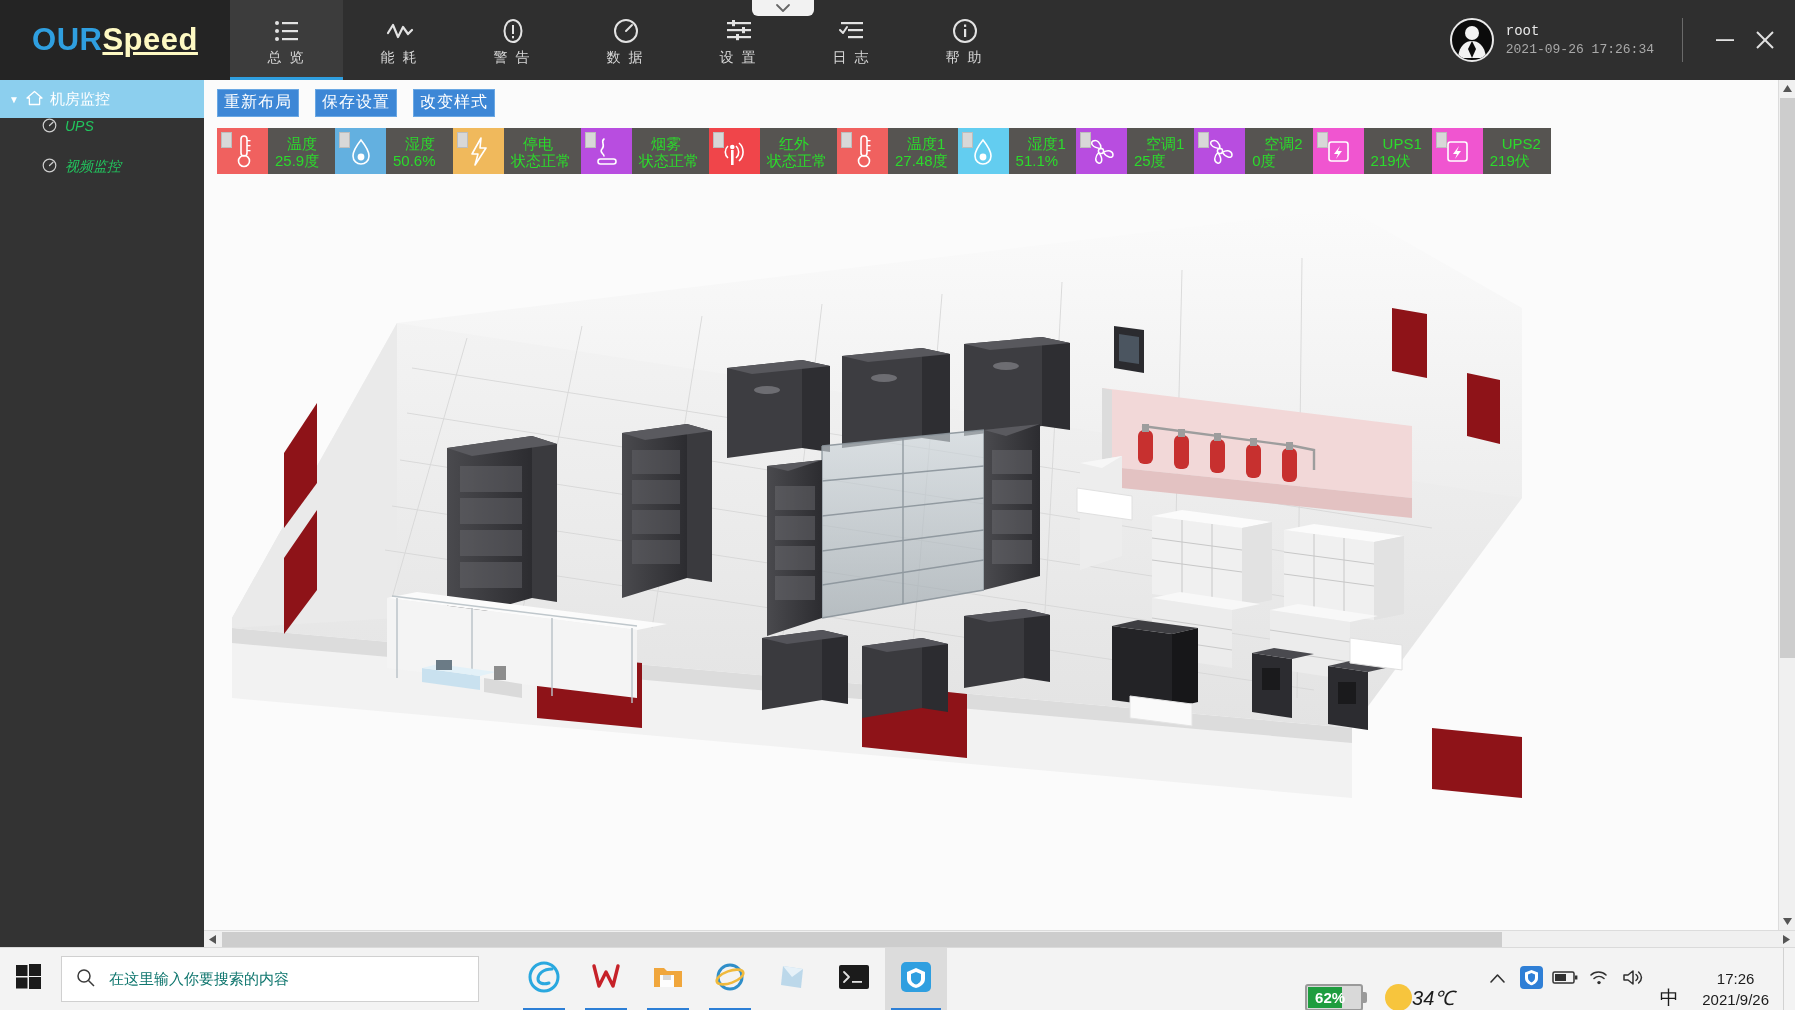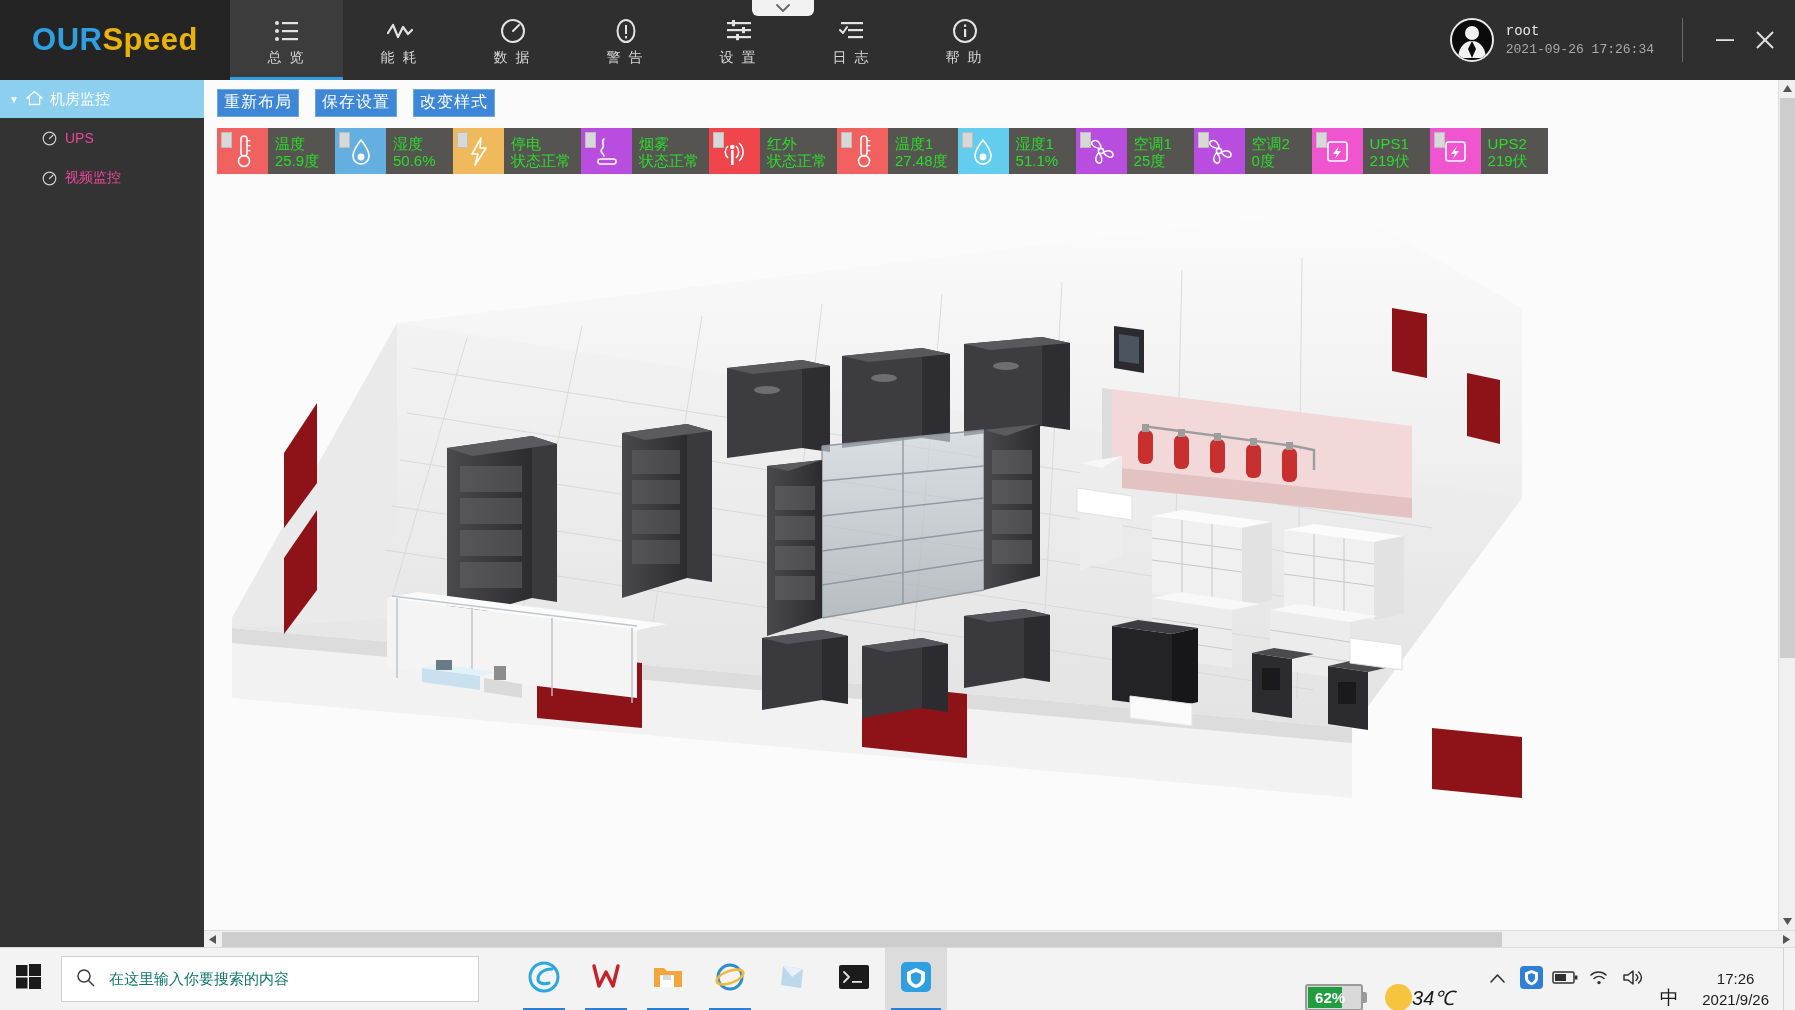--- a/index.html
+++ b/index.html
@@ -19,21 +19,21 @@
   
   #header {
     height:80px; background:#2f2f2f; display:flex; align-items:stretch;
     position:relative; flex:0 0 80px;
   }
   #brand {
     width:230px; display:flex; align-items:center; justify-content:center;
     background:#242424; font-size:31px; font-weight:bold; letter-spacing:.5px;
   }
   #brand .our { color:#2f9fe0; }
-  #brand .speed { color:#eab308; }
+  #brand .speed { color:#fef9c3;text-decoration:underline; }
 
   #nav { display:flex; align-items:stretch; }
   .nav-item {
     width:113px; display:flex; flex-direction:column; align-items:center;
     justify-content:center; gap:5px; color:#d6d6d6; cursor:pointer;
     position:relative; padding-top:4px;
   }
   .nav-item .nav-ico { height:26px; display:flex; align-items:center; }
   .nav-item .nav-label { font-size:14px; letter-spacing:2px; }
   .nav-item.active { background:#3c3c3c; }
@@ -73,22 +73,22 @@
   #body-wrap { flex:1; display:flex; min-height:0; }
 
   
   #sidebar { width:204px; background:#333333; flex:0 0 204px; padding-top:0; }
   #sidebar-group {
     height:38px; background:#8ccfee; display:flex; align-items:center;
     gap:7px; padding-left:9px; color:#ffffff; font-size:15px; cursor:pointer;
   }
   #sidebar-group .caret { font-size:10px; color:#ffffff; }
   .side-item {
-    height:40px; display:flex; align-items:center; gap:8px;
-    padding-left:42px; color:#ec4899; font-size:14px; cursor:pointer;
+    height:40px; display:flex; align-items:flex-start; gap:8px;
+    padding-left:42px; color:#22c55e; font-size:14px; cursor:pointer;font-style:italic;
   }
   .side-ico { width:15px; height:15px; display:flex; align-items:center; }
 
   
   #content-area {
     flex:1; background:#fbfbfb; position:relative; display:flex;
     flex-direction:column; min-width:0;
   }
   #content-inner { flex:1; position:relative; overflow:hidden; }
 
@@ -110,21 +110,21 @@
     position:relative;
   }
   .badge-ico .grip {
     position:absolute; left:4px; top:4px; width:11px; height:16px;
     background:#d8d8d8; border:1px solid #bdbdbd;
   }
   .badge-txt {
     padding:3px 10px 0 7px; display:flex; flex-direction:column;
     justify-content:center; min-width:67px;
   }
-  .badge-name { color:#2bdb2b; font-size:15px; line-height:1.12; white-space:nowrap; }
+  .badge-name { color:#2bdb2b; font-size:15px; line-height:1.12; white-space:nowrap;margin-left:12px; }
   .badge-val  { color:#2bdb2b; font-size:15px; line-height:1.12; white-space:nowrap; }
 
   
   #room-stage {
     position:absolute; left:0; right:0; top:100px; bottom:0;
   }
   #room-svg { position:absolute; left:18px; top:18px; }
 
   
   #vscroll {
@@ -253,36 +253,36 @@
           <svg width="28" height="20" viewBox="0 0 28 20">
             <polyline points="2,12 7,4 12,16 17,6 22,13 26,9" fill="none" stroke="#e3e3e3" stroke-width="2.2" stroke-linejoin="round" stroke-linecap="round"></polyline>
           </svg>
         </span>
         <span class="nav-label">能 耗</span>
       </div>
 
       <div class="nav-item">
         <span class="nav-ico">
           <svg width="26" height="26" viewBox="0 0 26 26">
-            <circle cx="13" cy="13" r="11" fill="none" stroke="#e3e3e3" stroke-width="2"></circle>
-            <path d="M13 13 L19 7" stroke="#e3e3e3" stroke-width="2" stroke-linecap="round" fill="none"></path>
-          </svg>
-        </span>
-        <span class="nav-label">数 据</span>
+            <ellipse cx="13" cy="13" rx="8.5" ry="11" fill="none" stroke="#e3e3e3" stroke-width="2"></ellipse>
+            <rect x="12" y="7" width="2" height="9" fill="#e3e3e3"></rect>
+            <rect x="12" y="18" width="2" height="2.3" fill="#e3e3e3"></rect>
+          </svg>
+        </span>
+        <span class="nav-label">警 告</span>
       </div>
 
       <div class="nav-item">
         <span class="nav-ico">
           <svg width="26" height="26" viewBox="0 0 26 26">
-            <ellipse cx="13" cy="13" rx="8.5" ry="11" fill="none" stroke="#e3e3e3" stroke-width="2"></ellipse>
-            <rect x="12" y="7" width="2" height="9" fill="#e3e3e3"></rect>
-            <rect x="12" y="18" width="2" height="2.3" fill="#e3e3e3"></rect>
-          </svg>
-        </span>
-        <span class="nav-label">警 告</span>
+            <circle cx="13" cy="13" r="11" fill="none" stroke="#e3e3e3" stroke-width="2"></circle>
+            <path d="M13 13 L19 7" stroke="#e3e3e3" stroke-width="2" stroke-linecap="round" fill="none"></path>
+          </svg>
+        </span>
+        <span class="nav-label">数 据</span>
       </div>
 
       <div class="nav-item">
         <span class="nav-ico">
           <svg width="26" height="22" viewBox="0 0 26 22">
             <g fill="#e3e3e3">
               <rect x="1" y="2" width="24" height="2.2"></rect>
               <rect x="1" y="9" width="24" height="2.2"></rect>
               <rect x="1" y="16" width="24" height="2.2"></rect>
               <rect x="6" y="0" width="3" height="6.2"></rect>

